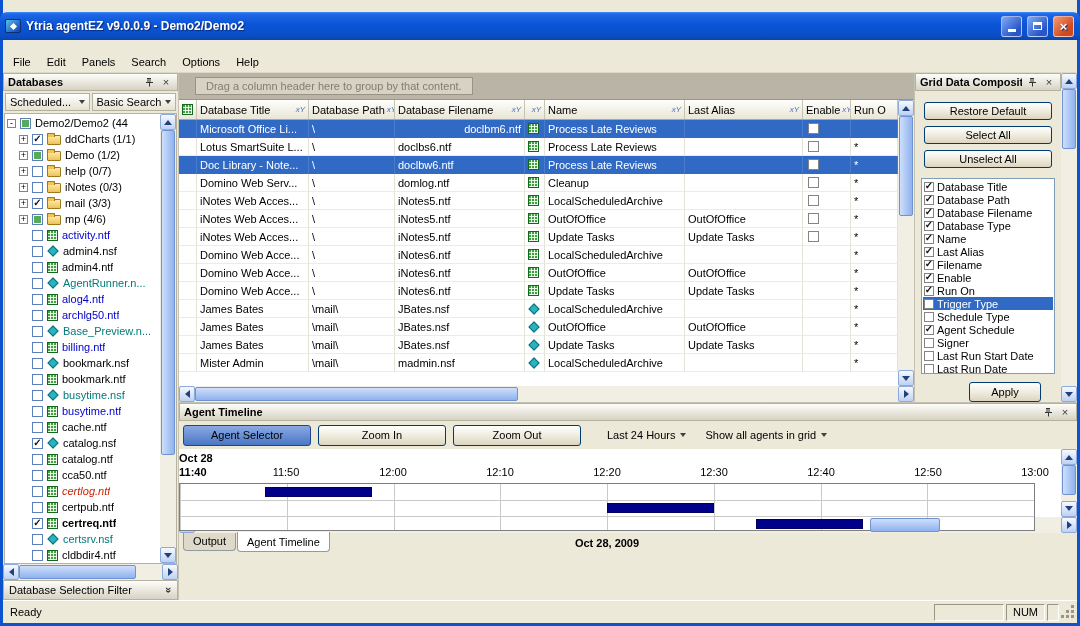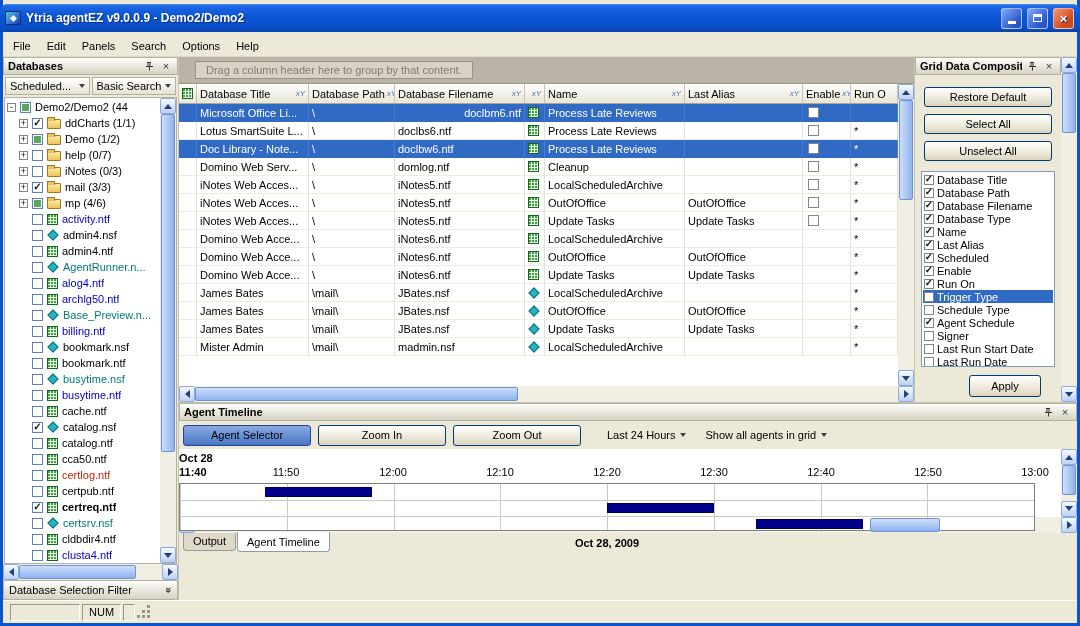--- a/index.html
+++ b/index.html
@@ -1,21 +1,21 @@
 <!DOCTYPE html>
 <html><head>
 <meta charset="utf-8">
 <style>
   *{margin:0;padding:0;box-sizing:border-box;}
   html,body{width:1080px;height:626px;overflow:hidden;}
   body{font-family:"Liberation Sans",sans-serif;font-size:11px;color:#000;background:#fff;}
   .app{width:1080px;height:626px;display:flex;flex-direction:column;background:#ece9d8;border:3px solid #0b53cf;border-top:none;}
 
   
-  .titlebar{height:28px;flex:0 0 28px;margin:4px -3px;display:flex;align-items:center;gap:5px;padding:0 5px;
+  .titlebar{height:28px;flex:0 0 28px;margin:12px -3px;display:flex;align-items:center;gap:5px;padding:0 5px;
     color:#fff;font-weight:bold;font-size:12px;text-shadow:1px 1px 1px #0a2a7a;
     background:linear-gradient(180deg,#3f8cf3 0%,#1e66e4 8%,#0b55d8 42%,#0a4fc6 85%,#0944ae 100%);
     border-radius:7px 7px 0 0;}
   .app-icon{width:16px;height:14px;border-radius:2px;border:1px solid #0c2f70;
     background:linear-gradient(135deg,#59c7d6,#2a6fd6 60%,#173fa0);position:relative;flex:0 0 16px;}
   .app-icon::after{content:"";position:absolute;left:5px;top:4px;width:5px;height:5px;background:#fff;transform:rotate(45deg);}
   .tb-title{flex:1;overflow:hidden;white-space:nowrap;}
   .tb-btn{width:21px;height:21px;border-radius:3px;border:1px solid rgba(255,255,255,.55);
     display:flex;align-items:center;justify-content:center;color:#fff;flex:0 0 21px;}
   .tb-min,.tb-max{background:linear-gradient(135deg,#7fabf8,#2a55c8 75%);}
@@ -50,21 +50,21 @@
   .cb{width:11px;height:11px;flex:0 0 11px;border:1px solid #5b80bc;background:#fff;margin-right:4px;display:flex;align-items:center;justify-content:center;position:relative;}
   .cb.checked::after{content:"\2713";font-size:10px;font-weight:bold;color:#101010;margin-top:-2px;}
   .cb.partial::after{content:"";width:7px;height:7px;background:#5aa85a;}
   .ico-folder{width:14px;height:10px;flex:0 0 14px;margin:2px 4px 0 0;position:relative;background:linear-gradient(#ffeaa8,#edc35a);border:1px solid #a07818;border-radius:1px;}
   .ico-folder::before{content:"";position:absolute;top:-3px;left:-1px;width:6px;height:3px;background:#edc35a;border:1px solid #a07818;border-bottom:none;border-radius:1px 1px 0 0;}
   .ico-db{width:11px;height:11px;flex:0 0 11px;margin-right:4px;border:1px solid #17661f;background-color:#3da23d;
     background-image:repeating-linear-gradient(to right,transparent 0 2px,rgba(255,255,255,.85) 2px 3px),
                      repeating-linear-gradient(to bottom,transparent 0 2px,rgba(255,255,255,.85) 2px 3px);}
   .ico-diamond{width:8px;height:8px;flex:0 0 8px;background:#29b2c0;border:1px solid #0b6f78;transform:rotate(45deg);margin:0 6px 0 2px;}
   .tlabel{overflow:hidden;white-space:nowrap;}
-  .c-black{color:#000;} .c-blue{color:#0000cc;} .c-teal{color:#007a7a;} .c-red{color:#cc2200;} .b{font-weight:bold;}
+  .c-black{color:#000;} .c-blue{color:#0000cc;} .c-teal{color:#007a7a;} .c-red{color:#cc2200;font-style:italic;} .b{font-weight:bold;}
   .lp-bottom{height:20px;flex:0 0 20px;background:linear-gradient(#fdfdfa,#d7d3c3);border:1px solid #b5b19f;display:flex;align-items:center;padding:0 5px;}
   .lp-bottom .t{flex:1;}
   .chev{transform:rotate(90deg);color:#333;font-weight:bold;}
 
   
   .sbv{width:16px;flex:0 0 16px;background:#f1efe4;display:flex;flex-direction:column;}
   .sbh{height:16px;flex:0 0 16px;background:#f1efe4;display:flex;}
   .sb-btn{width:16px;height:16px;flex:0 0 16px;background:linear-gradient(180deg,#f7f9fe,#bed1f3);border:1px solid #8cabdc;border-radius:2px;display:flex;align-items:center;justify-content:center;}
   .sb-track-v{flex:1;position:relative;}
   .sb-track-h{flex:1;position:relative;}
@@ -907,21 +907,21 @@
               <div class="f-item">
                 <span class="cb checked"></span>
                 <span>Name</span>
               </div>
               <div class="f-item">
                 <span class="cb checked"></span>
                 <span>Last Alias</span>
               </div>
               <div class="f-item">
                 <span class="cb checked"></span>
-                <span>Scheduled</span>
+                <span>Filename</span>
               </div>
               <div class="f-item">
                 <span class="cb checked"></span>
                 <span>Enable</span>
               </div>
               <div class="f-item">
                 <span class="cb checked"></span>
                 <span>Run On</span>
               </div>
               <div class="f-item sel">
@@ -1046,18 +1046,19 @@
         </div>
         <div class="tabstrip">
             <div class="tab">Output</div>
             <div class="tab active">Agent Timeline</div>
           </div>
       </div>
     </div>
   </div>
 
   <div class="statusbar">
+    <span class="st-ready">Ready</span>
     <span class="st-cell" style="width:70px"></span>
     <span class="st-cell">NUM</span>
     <span class="st-cell" style="width:12px;padding:0"></span>
     <span class="grip"></span>
   </div>
 </div>
 
 </body></html>

